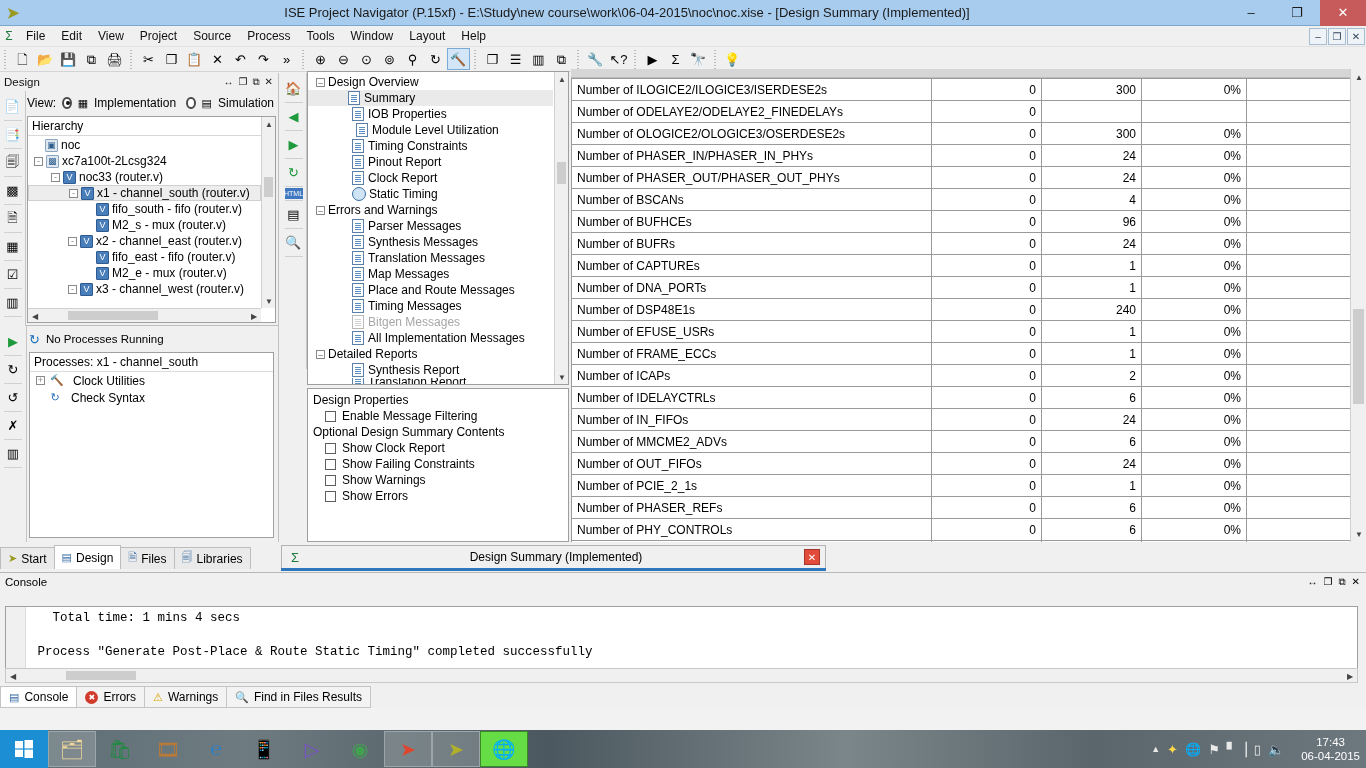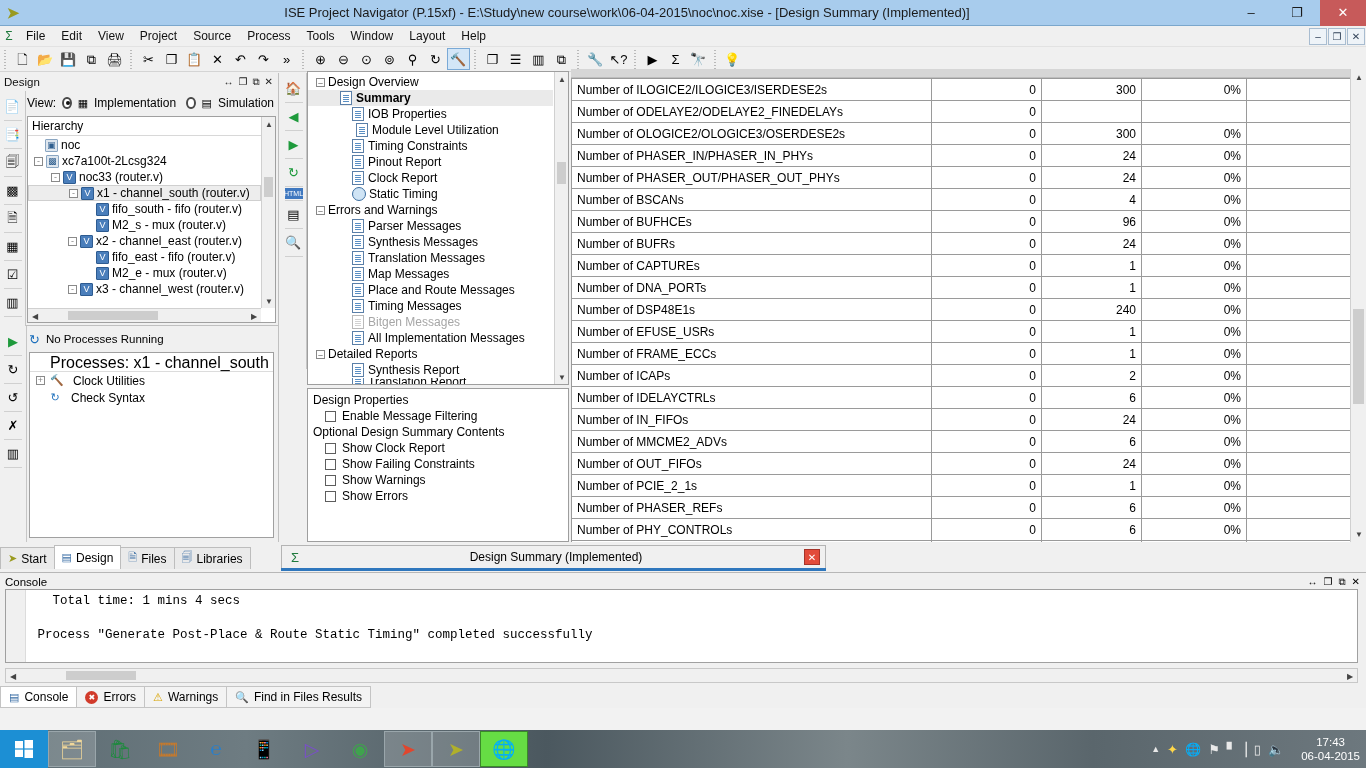--- a/index.html
+++ b/index.html
@@ -127,21 +127,21 @@
     background: #f0f0f0; border-right: 1px solid #c0c0c0;
   }
   #procPanel .nprow {
     position: absolute; left: 29px; top: 2px; right: 4px; height: 22px;
     display: flex; align-items: center; gap: 6px; font-size: 11.5px;
   }
   #procList {
     position: absolute; left: 29px; top: 26px; right: 4px; bottom: 4px;
     background:#fff; border: 1px solid #a0a0a0;
   }
-  #procList .phead { height: 19px; line-height: 19px; padding-left: 20px; font-size: 16px; border-bottom: 1px solid #dcdcdc; }
+  #procList .phead { height: 19px; line-height: 19px; padding-left: 4px; font-size: 12px; border-bottom: 1px solid #dcdcdc; }
   .prow { height: 17px; display:flex; align-items:center; font-size:12px; padding-left: 6px; }
 
   
   #midRail { left: 281px; top: 73px; height: 296px; }
   #midPanel {
     position: absolute; left: 307px; top: 71px; width: 262px; height: 314px;
     background: #fff; border: 1px solid #9e9e9e;
   }
   #midScroll { position: absolute; left: 0; top: 0; right: 0; bottom: 0; overflow: hidden; }
   .onode { height: 16px; display:flex; align-items:center; font-size:12px; white-space: nowrap; }
@@ -209,21 +209,21 @@
   .ltab.active { background:#fff; height:24px; }
 
   
   #consolePanel {
     position: absolute; left: 0; top: 572px; width: 1366px; height: 136px;
     background: #f0f0f0; border-top: 1px solid #b7b7b7;
   }
   #consoleTitle { height: 17px; display:flex; align-items:center; padding-left: 5px; font-size: 11.5px; }
   #consoleTitle .ctools { margin-left:auto; display:flex; gap:6px; padding-right:6px; font-size:10px; }
   #consoleBody {
-    position: absolute; left: 5px; top: 16px; right: 8px; height: 74px;
+    position: absolute; left: 5px; top: 33px; right: 8px; height: 74px;
     background:#fff; border: 1px solid #a0a0a0;
     font-family: "Liberation Mono", monospace; font-size: 12.5px;
     padding: 3px 0 0 0; overflow:hidden;
   }
   #consoleBody .gutter { position:absolute; left:0; top:0; bottom:0; width: 20px; background:#f0f0f0; border-right:1px solid #dcdcdc;}
   #consoleBody .lines { margin-left: 24px; }
   #consoleBody .cline { height: 17px; line-height: 17px; white-space: pre; }
   #consoleHScroll { position:absolute; left:5px; top:95px; right:8px; height:15px; background:#f0f0f0; border:1px solid #c8c8c8;}
   #consoleTabs { position:absolute; left:0; top:113px; width:1366px; height:22px; display:flex; align-items:center; background:#f0f0f0;}
   .ctab { height:22px; display:flex; align-items:center; gap:5px; padding: 0 8px; font-size:12px; border:1px solid #c4c4c4; margin-right:-1px; background:#f3f3f3;}
@@ -477,21 +477,21 @@
       <div class="rsep"></div>
     </div>
 
   <div id="midPanel">
     <div id="midScroll">
       <div id="ovTree" style="position:absolute;left:0;top:2px;right:15px;bottom:0;overflow:hidden;">
           <div class="onode" style="padding-left: 8px;">
             <span class="exp">–</span>
             <span>Design Overview</span>
           </div>
-          <div class="onode sel" style="padding-left: 16px; font-weight: bold;">
+          <div class="onode sel" style="padding-left: 24px;">
             <span style="display: inline-block; width: 16px;"></span>
             <span class="doc-icon"></span>
             <span>Summary</span>
           </div>
           <div class="onode" style="padding-left: 28px; text-align: right;">
             <span style="display: inline-block; width: 16px;"></span>
             <span class="doc-icon"></span>
             <span>IOB Properties</span>
           </div>
           <div class="onode" style="padding-left: 32px;">

